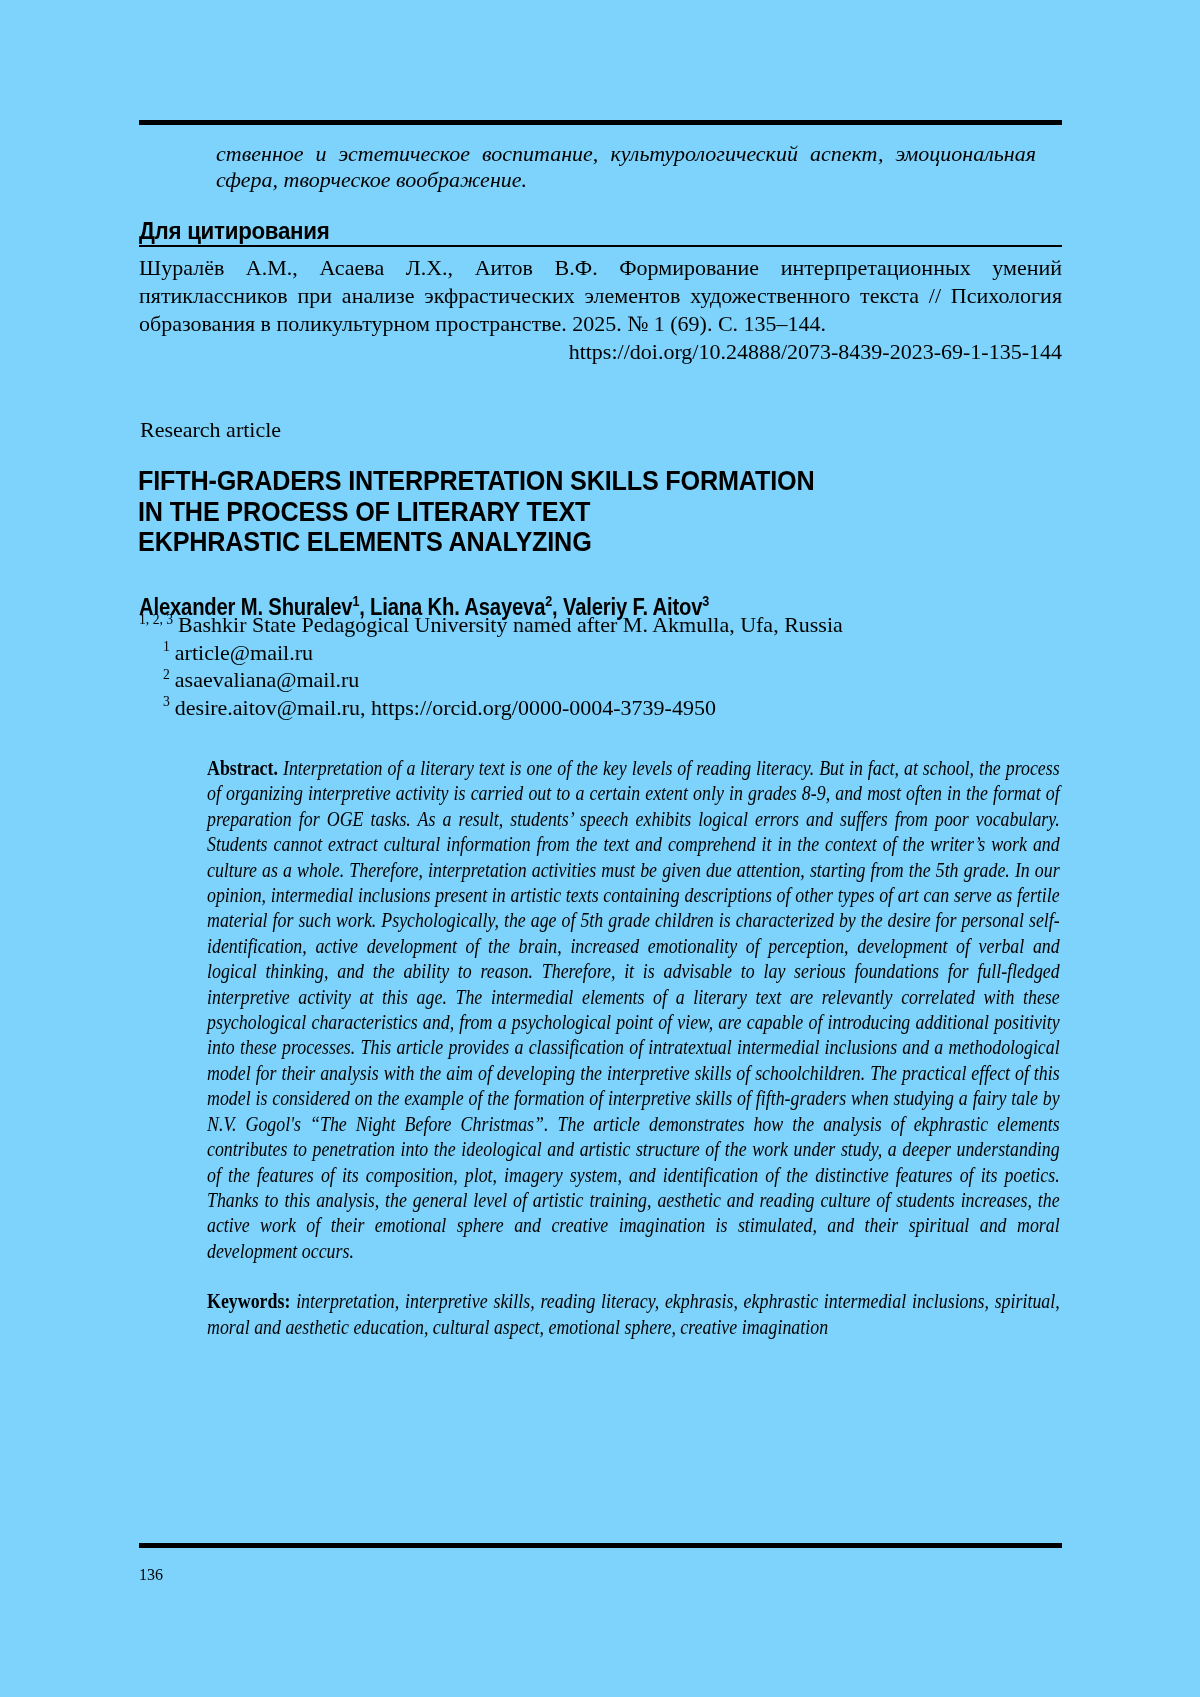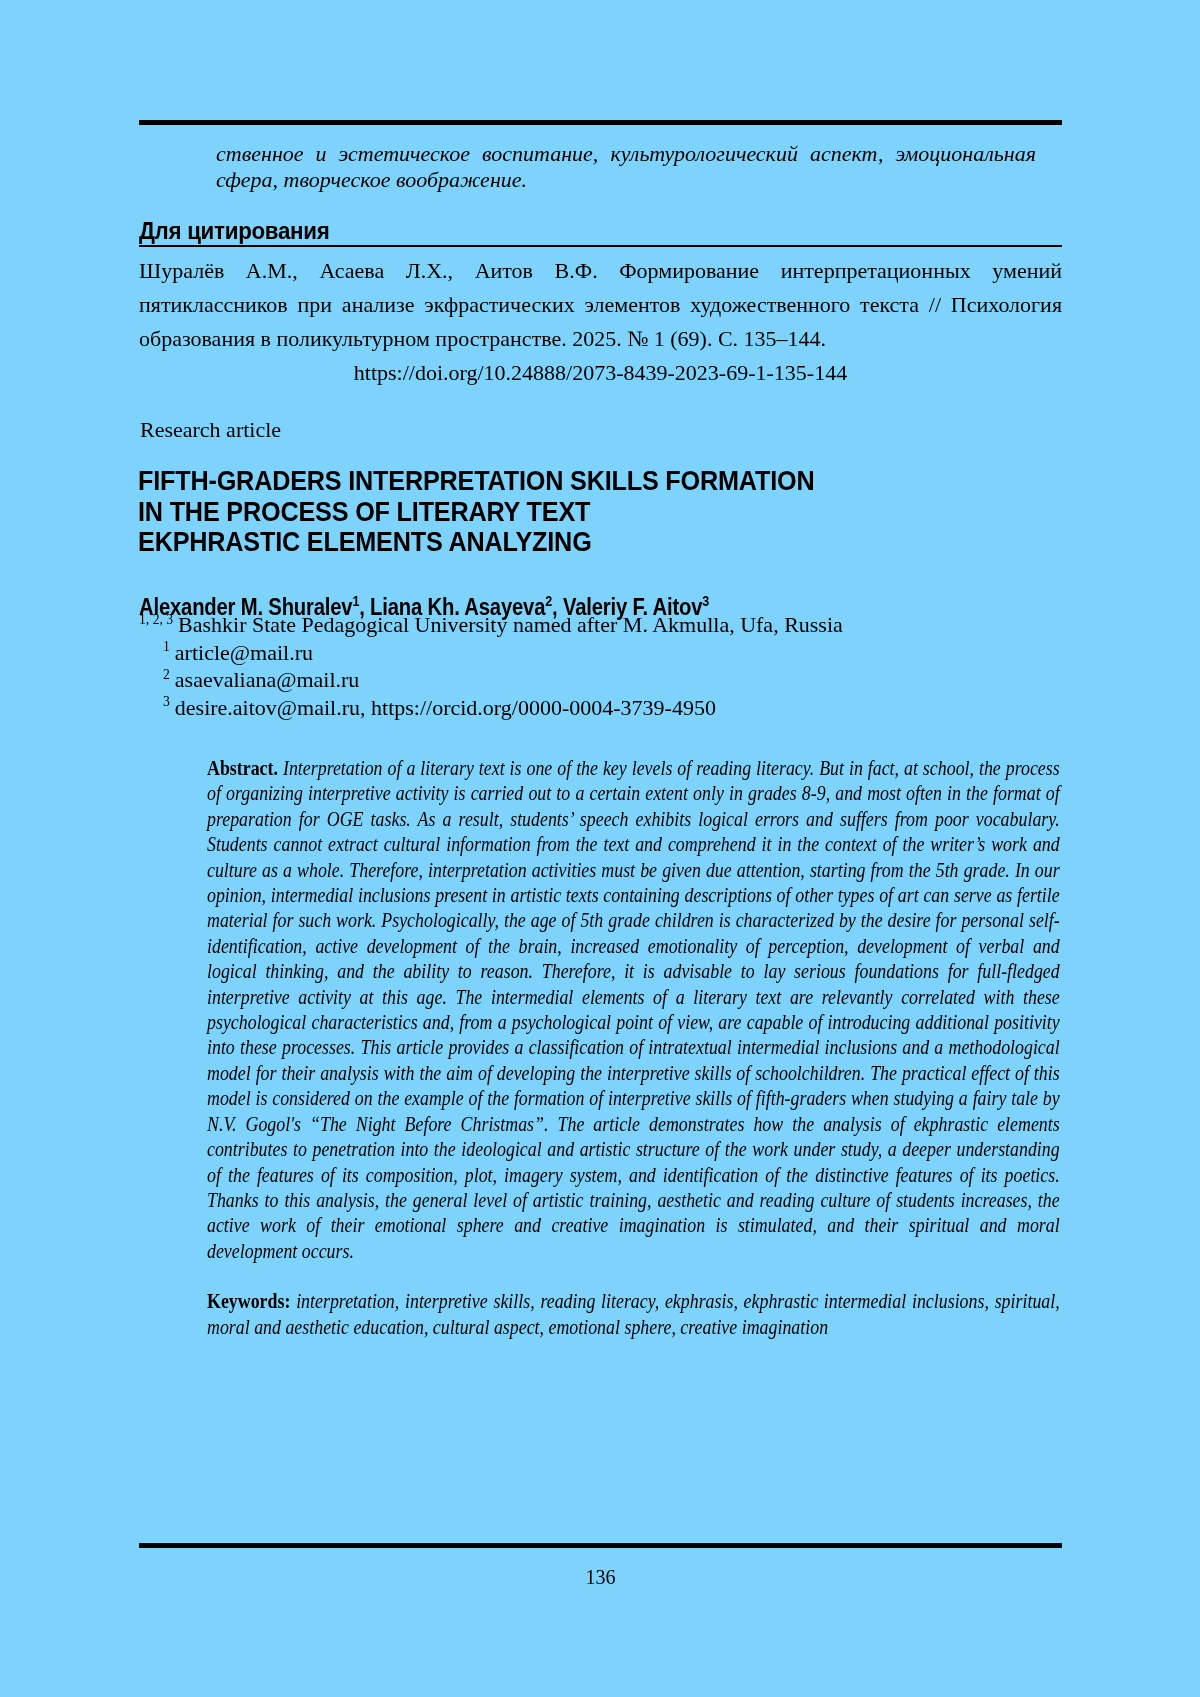--- a/index.html
+++ b/index.html
@@ -27,24 +27,24 @@
     text-align: justify; hyphens: auto; margin: 0;
   }
   .cite-heading {
     position: absolute; left: 139px; top: 218px;
     font-family: "Liberation Sans", "DejaVu Sans", sans-serif;
     font-weight: 700; font-size: 23.5px; letter-spacing: -0.3px;
     transform: scaleX(0.95); transform-origin: 0 0; white-space: nowrap;
   }
   .citation {
     position: absolute; left: 139px; top: 254px; width: 923px;
-    font-size: 22px; line-height: 34px; text-align: justify;
+    font-size: 22px; line-height: 28px; text-align: justify;
     hyphens: auto; margin: 0;
   }
-  .citation .doi { display: block; text-align: center; }
+  .citation .doi { display: block; text-align: right; }
 
   .article-type {
     position: absolute; left: 140px; top: 417px;
     font-size: 22px; margin: 0;
   }
   .title {
     position: absolute; left: 138px; top: 466px;
     font-family: "Liberation Sans", "DejaVu Sans", sans-serif;
     font-weight: 700; font-size: 28px; line-height: 30.5px;
     letter-spacing: -0.2px;
@@ -73,21 +73,21 @@
     font-style: italic; font-size: 21px; line-height: 25.4px;
     text-align: justify; hyphens: auto;
     transform: scaleX(0.851); transform-origin: 0 0;
   }
   .abstract-group p { margin: 0; }
   .abstract-group .keywords { margin-top: 25px; }
   .run-in-label { font-style: normal; font-weight: 700; }
 
   .page-number {
     position: absolute; left: 139px; top: 1566px; width: 923px;
-    text-align: center; font-size: 20px; margin: 0;
+    text-align: left; font-size: 16px; margin: 0;
   }
 </style>
 </head>
 <body>
 
 <div class="page">
 
   <div class="rule rule-top"></div>
 
   <p class="continuation" lang="ru">ственное и эстетическое воспитание, культурологический аспект, эмоциональная сфера, творческое воображение.</p>

